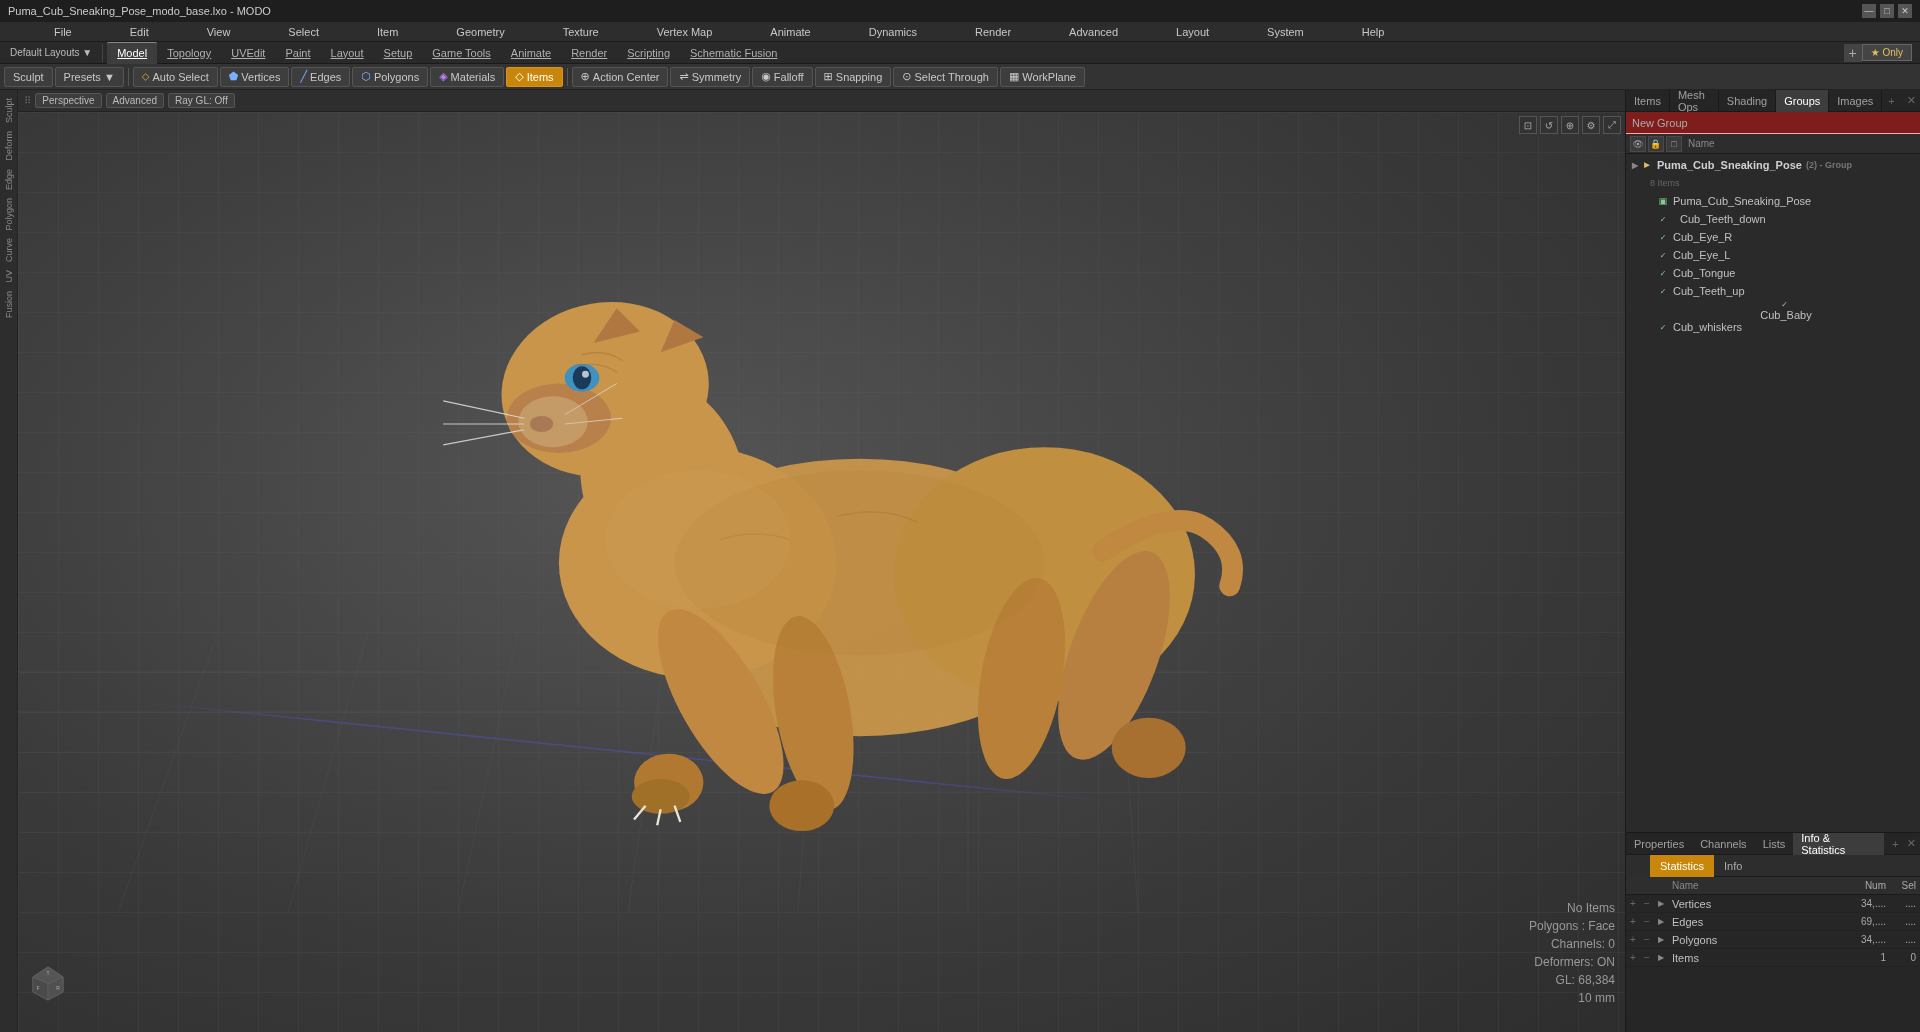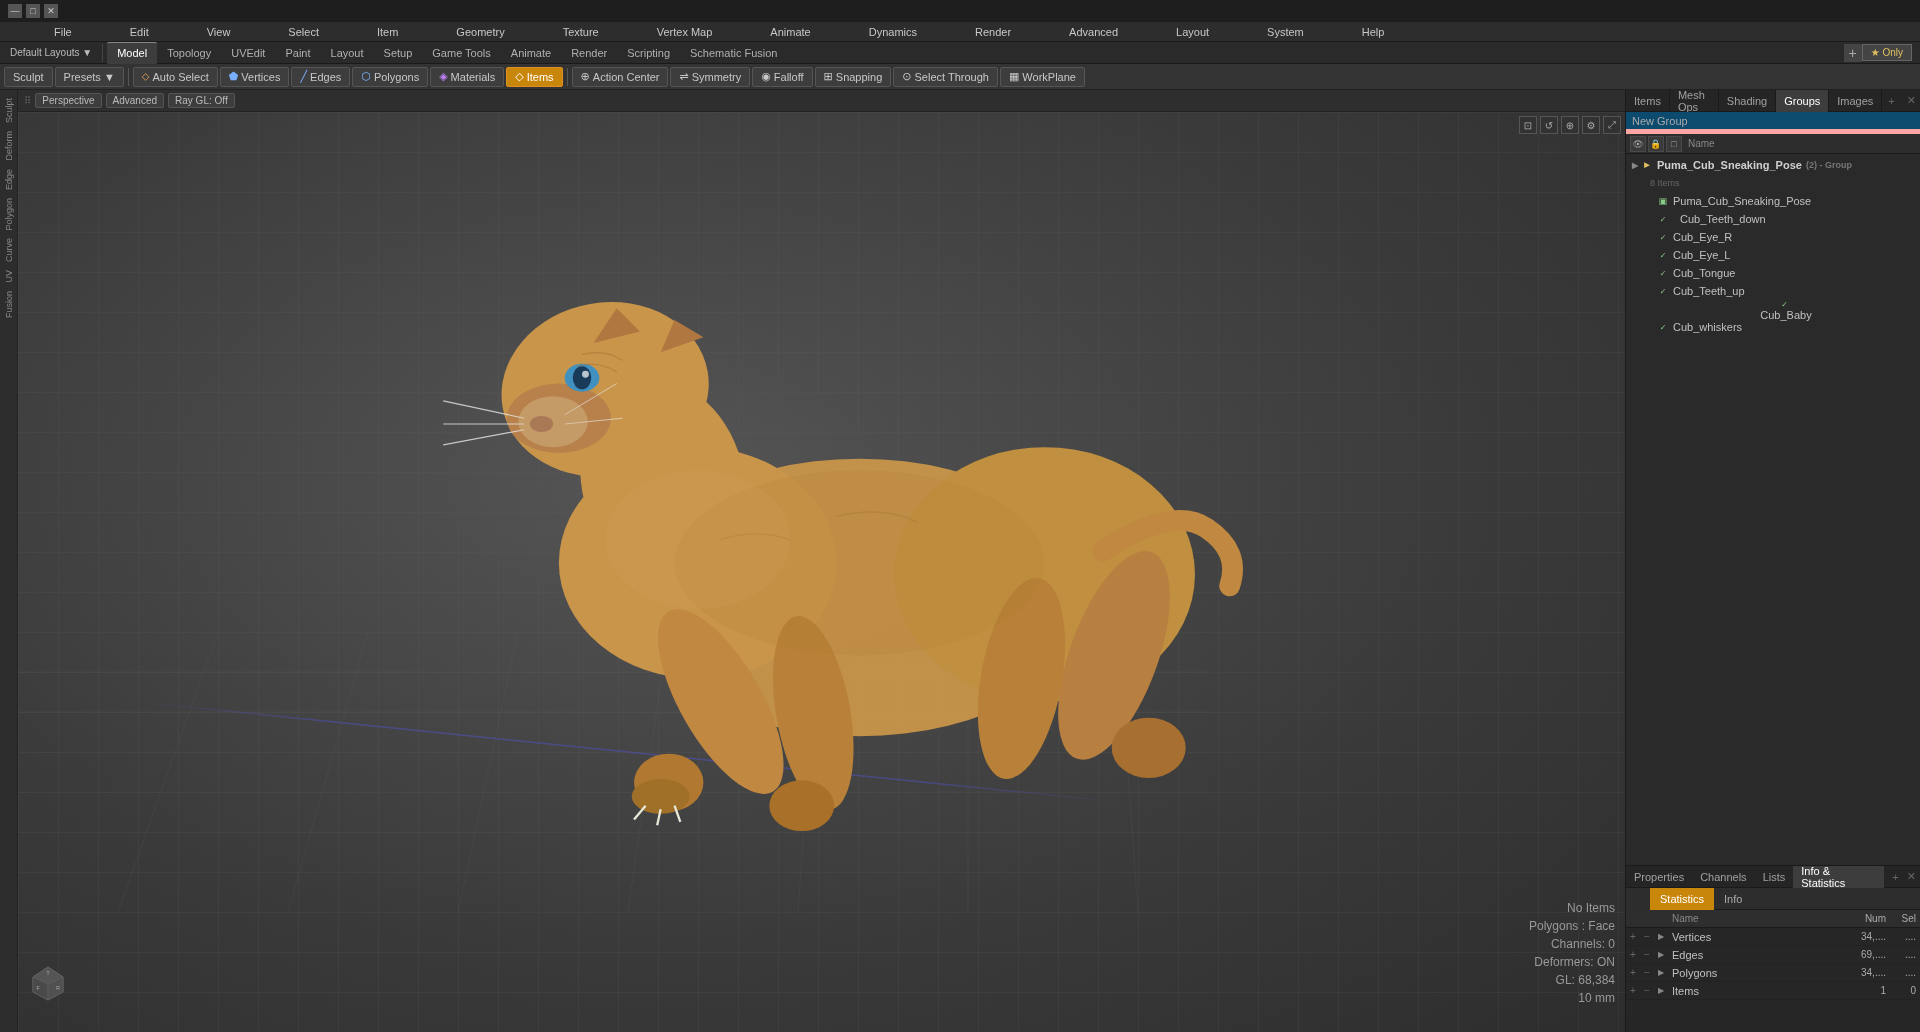--- a/index.html
+++ b/index.html
@@ -66,20 +66,21 @@
     }
     .mode-tab {
       padding: 3px 10px;
       font-size: 11px;
       color: #b0b0b0;
       cursor: pointer;
       border-radius: 2px 2px 0 0;
       height: 22px;
       display: flex;
       align-items: center;
+      text-decoration: underline;
     }
     .mode-tab.active {
       background: #3d3d3d;
       color: #ffffff;
       border-top: 1px solid #888;
     }
     #mode-tabs .spacer { flex: 1; }
     .tab-add-btn {
       width: 18px; height: 18px;
       background: #444;
@@ -278,25 +279,25 @@
     .rp-tab.active {
       background: #3d3d3d;
       color: #fff;
     }
     .rp-tab-add { margin-left: auto; padding: 2px 6px; color: #666; cursor: pointer; }
     .rp-close { padding: 2px 4px; color: #666; cursor: pointer; margin-left: 2px; }
 
     
     #scene-list-header {
       height: 22px;
-      background: #0c4a6e;
+      background: #7f1d1d;
       display: flex;
       align-items: center;
       padding: 0 6px;
-      border-bottom: 5px solid #fca5a5;
+      border-bottom: 1px solid #fca5a5;
       font-size: 11px;
       color: #aaa;
     }
     #scene-list-toolbar {
       height: 20px;
       background: #2d2d2d;
       display: flex;
       align-items: center;
       padding: 0 4px;
       gap: 2px;
@@ -347,21 +348,21 @@
     .expand-arrow {
       width: 10px;
       display: inline-flex; align-items: center; justify-content: center;
       font-size: 8px;
       color: #888;
     }
     .item-count { font-size: 9px; color: #777; margin-left: 4px; }
 
     
     #right-panel-bottom {
-      height: 167px;
+      height: 200px;
       border-top: 1px solid #1a1a1a;
       display: flex;
       flex-direction: column;
     }
     #rp-bottom-tabs {
       height: 22px;
       background: #252525;
       display: flex;
       align-items: center;
       border-bottom: 1px solid #1a1a1a;
@@ -428,20 +429,21 @@
     .stats-name { flex: 1; }
     .stats-num { width: 50px; text-align: right; font-size: 10px; color: #aaa; }
     .stats-sel { width: 30px; text-align: right; font-size: 10px; color: #aaa; }
     .icon-group::before { content: '▶'; font-size: 7px; color: #e0c060; }
     .icon-check::before { content: '✓'; font-size: 8px; color: #88cc88; }
   </style>
 </head>
 <body>
 
 <div id="title-bar">
+  <span class="title">Puma_Cub_Sneaking_Pose_modo_base.lxo - MODO</span>
   <div class="win-controls">
     <button class="win-btn">—</button>
     <button class="win-btn">□</button>
     <button class="win-btn">✕</button>
   </div>
 </div>
 
 <div id="menu-bar">
   <span class="menu-item">File</span>
   <span class="menu-item">Edit</span>

